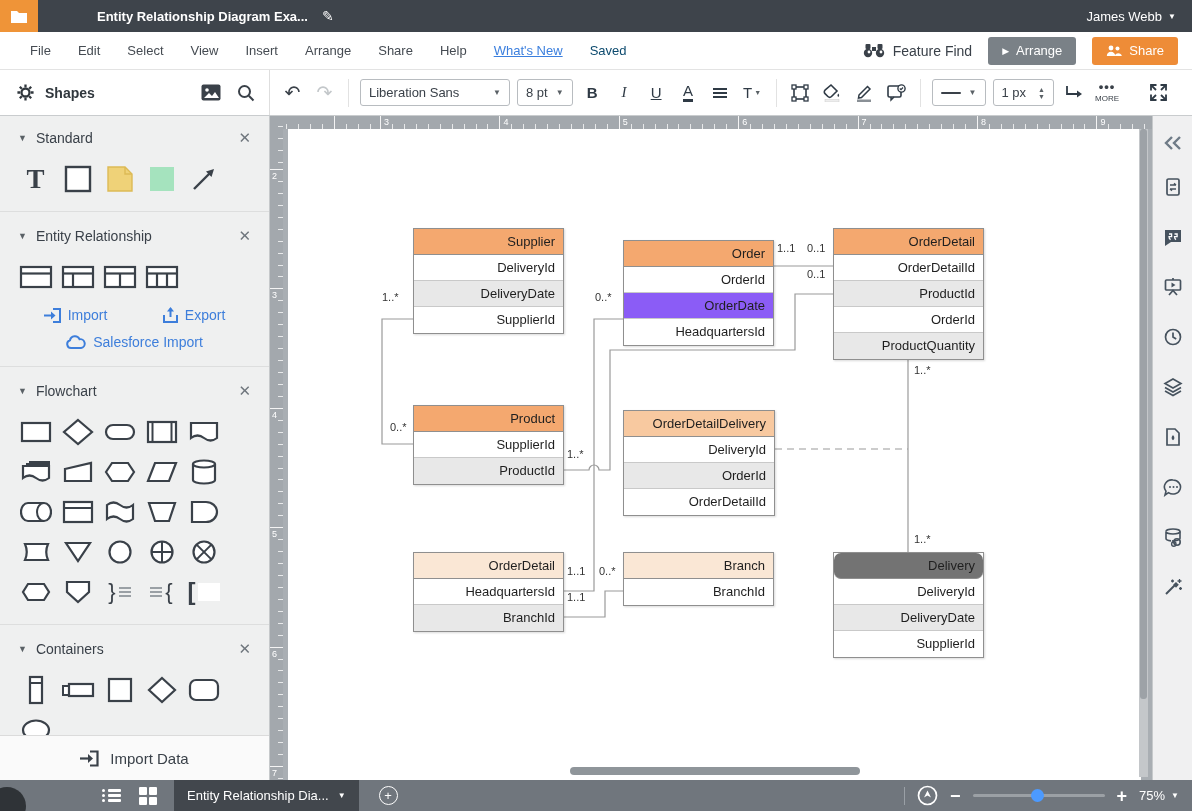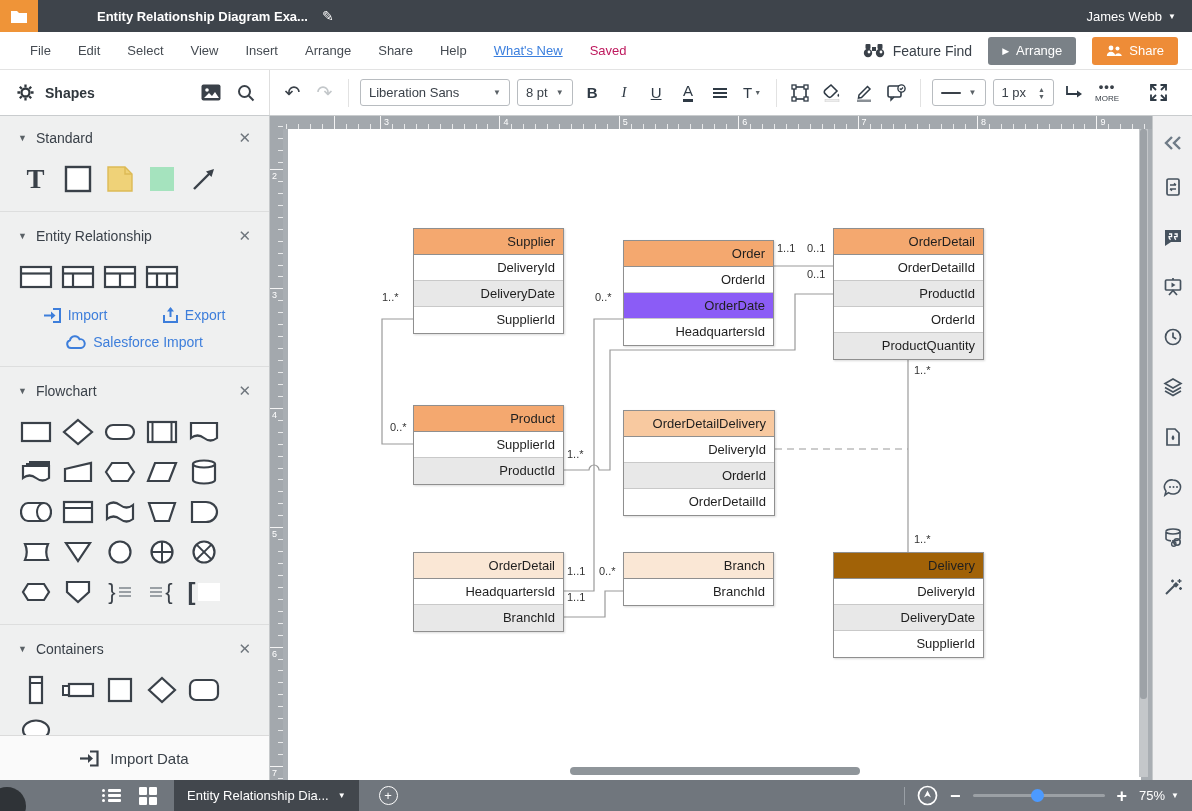--- a/index.html
+++ b/index.html
@@ -14,21 +14,21 @@
   .folder-btn { width:38px; height:32px; background:#EF9438; display:flex; align-items:center; justify-content:center; flex:none; }
   .doc-title { color:#fff; font-size:13px; font-weight:bold; margin-left:15px;padding-left:44px; }
   .pencil-ic { color:#fff; font-size:14px; margin-left:14px; cursor:pointer; }
   .tb-user { margin-left:auto; color:#fff; font-size:13px; margin-right:16px; display:flex; align-items:center; gap:6px; }
   .caret-down { font-size:8px; }
   
   .menubar { height:38px; background:#fff; border-bottom:1px solid #E3E3E3; display:flex; align-items:center; font-size:13px; color:#454B52; }
   #menubar-left { display:flex; align-items:center; padding-left:30px; gap:27px; }
   .menu-item { cursor:pointer; }
   .menu-whatsnew { color:#3B7FDE; text-decoration:underline; cursor:pointer; }
-  .menu-saved { color:#be185d; }
+  .menu-saved { color:#0c4a6e; }
   .menu-right { margin-left:auto; display:flex; align-items:center; gap:16px; margin-right:14px; }
   .feature-find { display:flex; align-items:center; gap:8px; color:#3A4149; font-size:14px; cursor:pointer; }
   .btn { height:28px; border-radius:3px; color:#fff; font-size:13px; display:flex; align-items:center; gap:7px; padding:0 14px; cursor:pointer; }
   .btn-present { background:#7A8187; }
   .btn-share { background:#EE8C37; }
   .play-glyph { font-size:9px; }
   
   .toolbar { height:46px; background:#fff; border-bottom:1px solid #C9CCCE; display:flex; align-items:stretch; }
   .tb-left { width:270px; flex:none; display:flex; align-items:center; padding:0 14px 0 16px; border-right:1px solid #DEDEDE; }
   .shapes-label { font-size:14px; font-weight:bold; color:#30373D; margin-left:10px; }
@@ -666,21 +666,21 @@
         <div class="entity" style="left: 143px; top: 436px; width: 151px;">
           <div class="hd" style="background: rgb(250, 231, 213);">OrderDetail</div>
           <div class="row">HeadquartersId</div>
           <div class="row" style="background: rgb(232, 232, 232);">BranchId</div>
         </div>
         <div class="entity" style="left: 353px; top: 436px; width: 151px;">
           <div class="hd" style="background: rgb(250, 231, 213);">Branch</div>
           <div class="row">BranchId</div>
         </div>
         <div class="entity" style="left: 563px; top: 436px; width: 151px;">
-          <div class="hd" style="background: #a16207;">Delivery</div>
+          <div class="hd" style="background: #737373; border-radius: 7px;">Delivery</div>
           <div class="row">DeliveryId</div>
           <div class="row" style="background: rgb(232, 232, 232);">DeliveryDate</div>
           <div class="row">SupplierId</div>
         </div>
         <div class="card-label" style="left: 112px; top: 175px;">1..*</div>
         <div class="card-label" style="left: 325px; top: 175px;">0..*</div>
         <div class="card-label" style="left: 507px; top: 126px;">1..1</div>
         <div class="card-label" style="left: 537px; top: 126px;">0..1</div>
         <div class="card-label" style="left: 537px; top: 152px;">0..1</div>
         <div class="card-label" style="left: 644px; top: 248px;">1..*</div>

